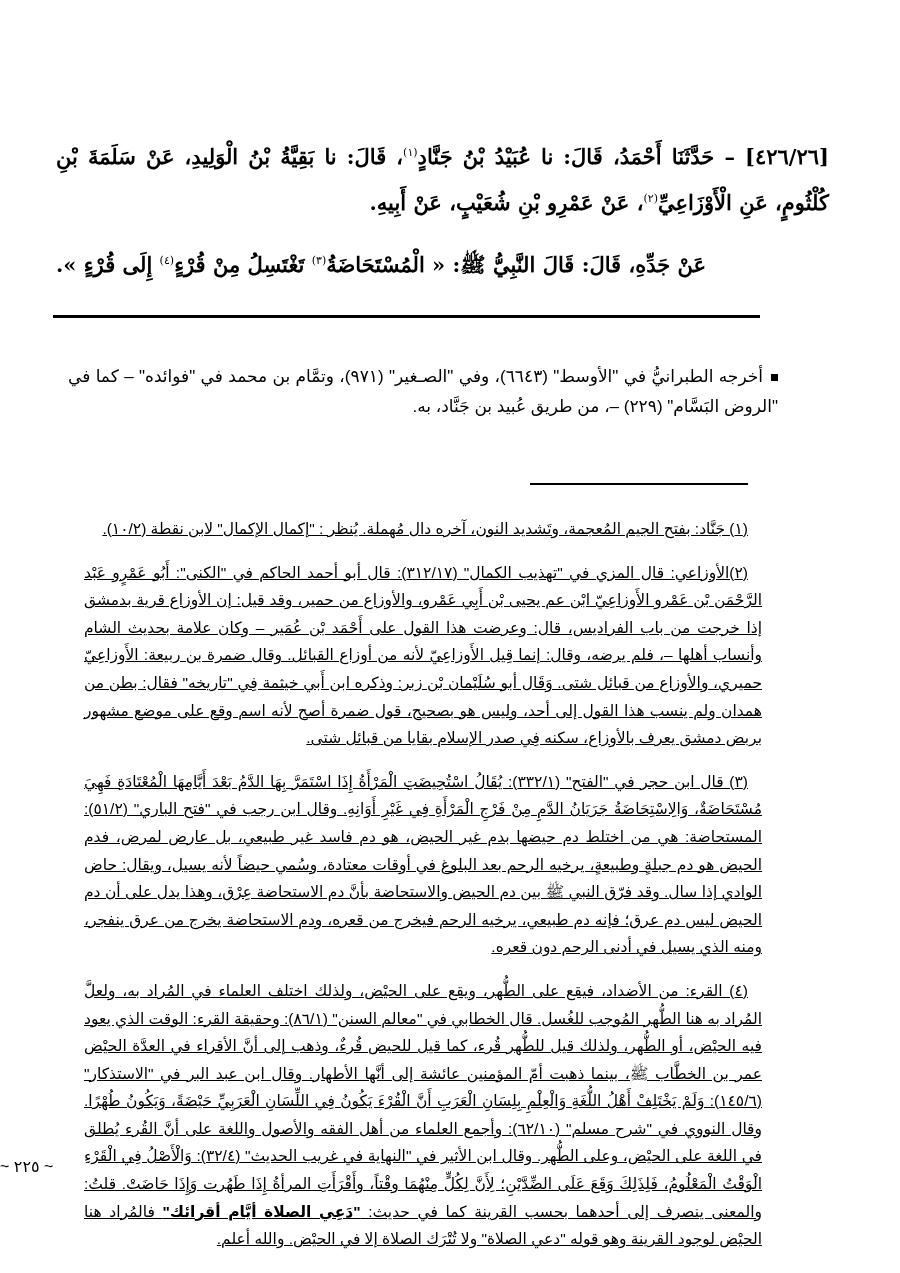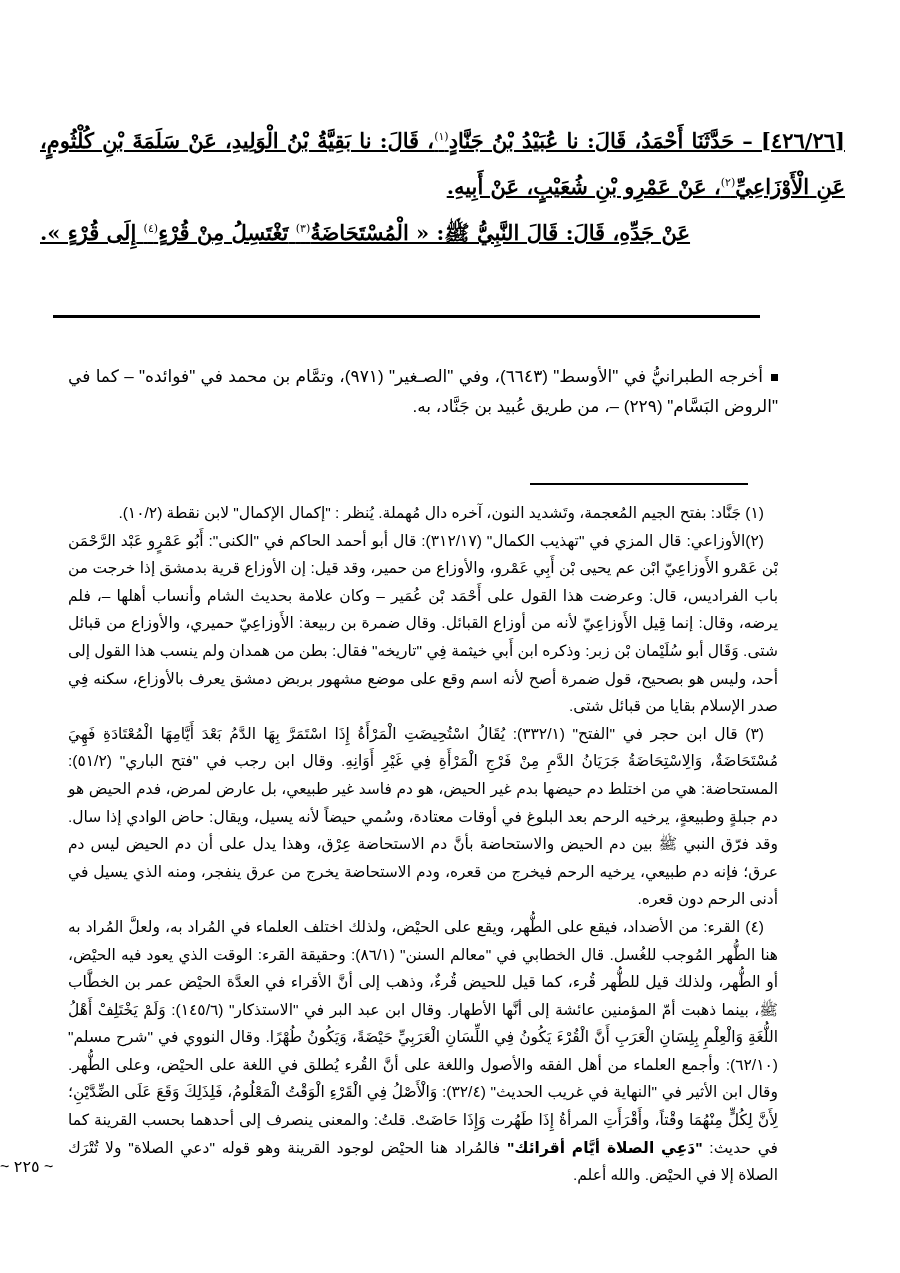--- a/index.html
+++ b/index.html
@@ -26,21 +26,21 @@
       position: absolute;
       left: 40px;
       right: 55px;
       top: 118px;
       font-family: "DejaVu Serif", "Liberation Serif", serif;
       font-weight: bold;
       font-size: 21px;
       line-height: 46px;
       text-align: justify;
     }
-    .hadith p { margin: 0; text-decoration: underline; }
+    .hadith p { margin: 16px; }
     .hadith .line3 { text-align: left; }
     .hadith .remark { text-align: right; }
     sup.fn {
       font-size: 11px;
       font-weight: normal;
       vertical-align: super;
       line-height: 0;
     }
     .rule-main {
       position: absolute;
@@ -92,22 +92,23 @@
       position: absolute;
       left: 68px;
       right: 122px;
       top: 499px;
       font-family: "Liberation Sans", "DejaVu Sans", sans-serif;
       font-size: 15.5px;
       line-height: 27.6px;
       text-align: justify;
     }
     .footnotes p {
-      margin: 0;
+      margin: 16px;
       text-indent: 14px;
+      text-decoration: underline;
     }
     .footnotes .bold-phrase { font-weight: bold; }
     .page-number {
       position: absolute;
       left: 0;
       right: 0;
       top: 1157px;
       text-align: left;
       font-family: "Liberation Sans", "DejaVu Sans", sans-serif;
       font-size: 16px;

